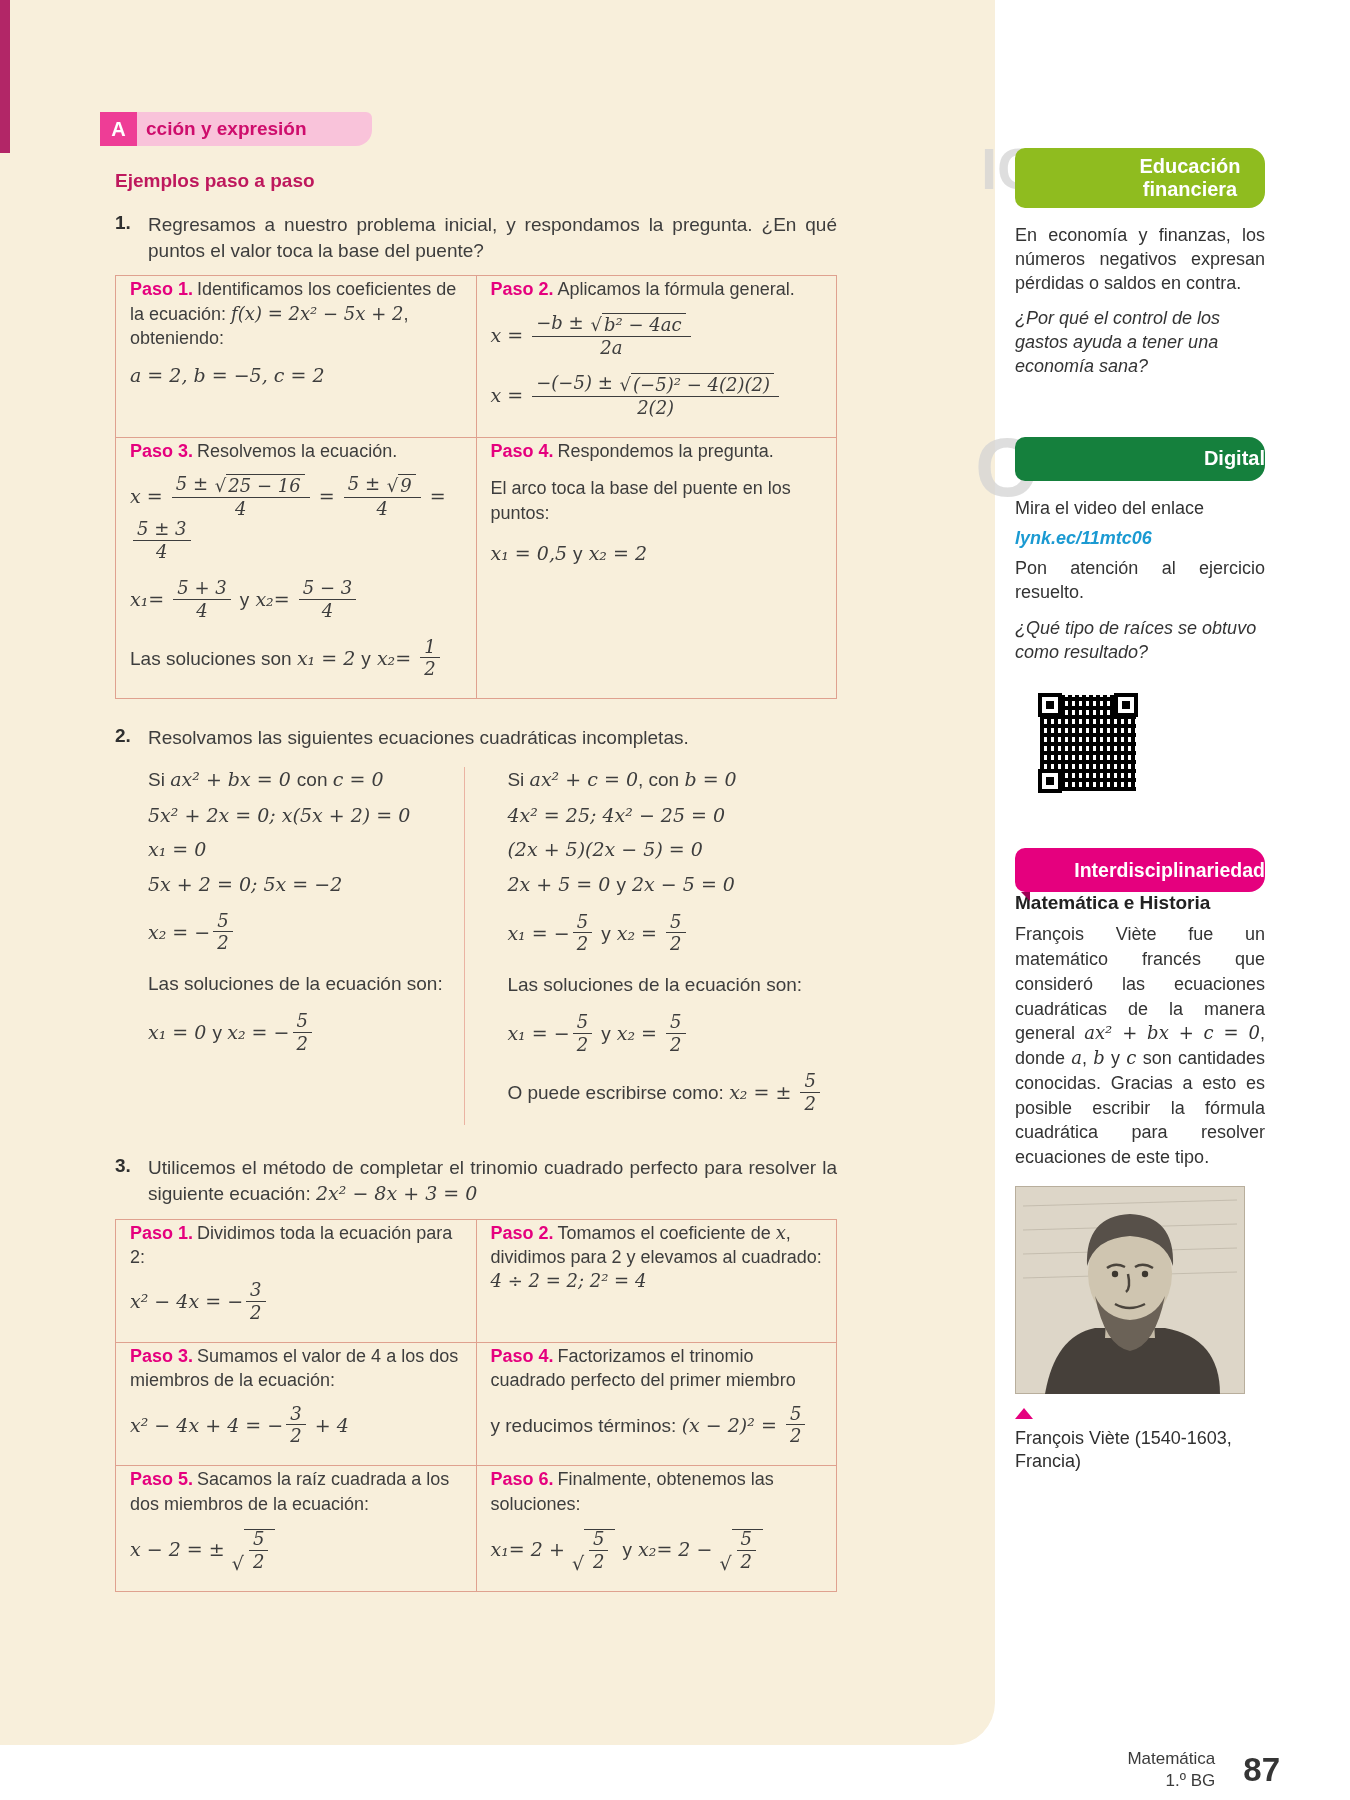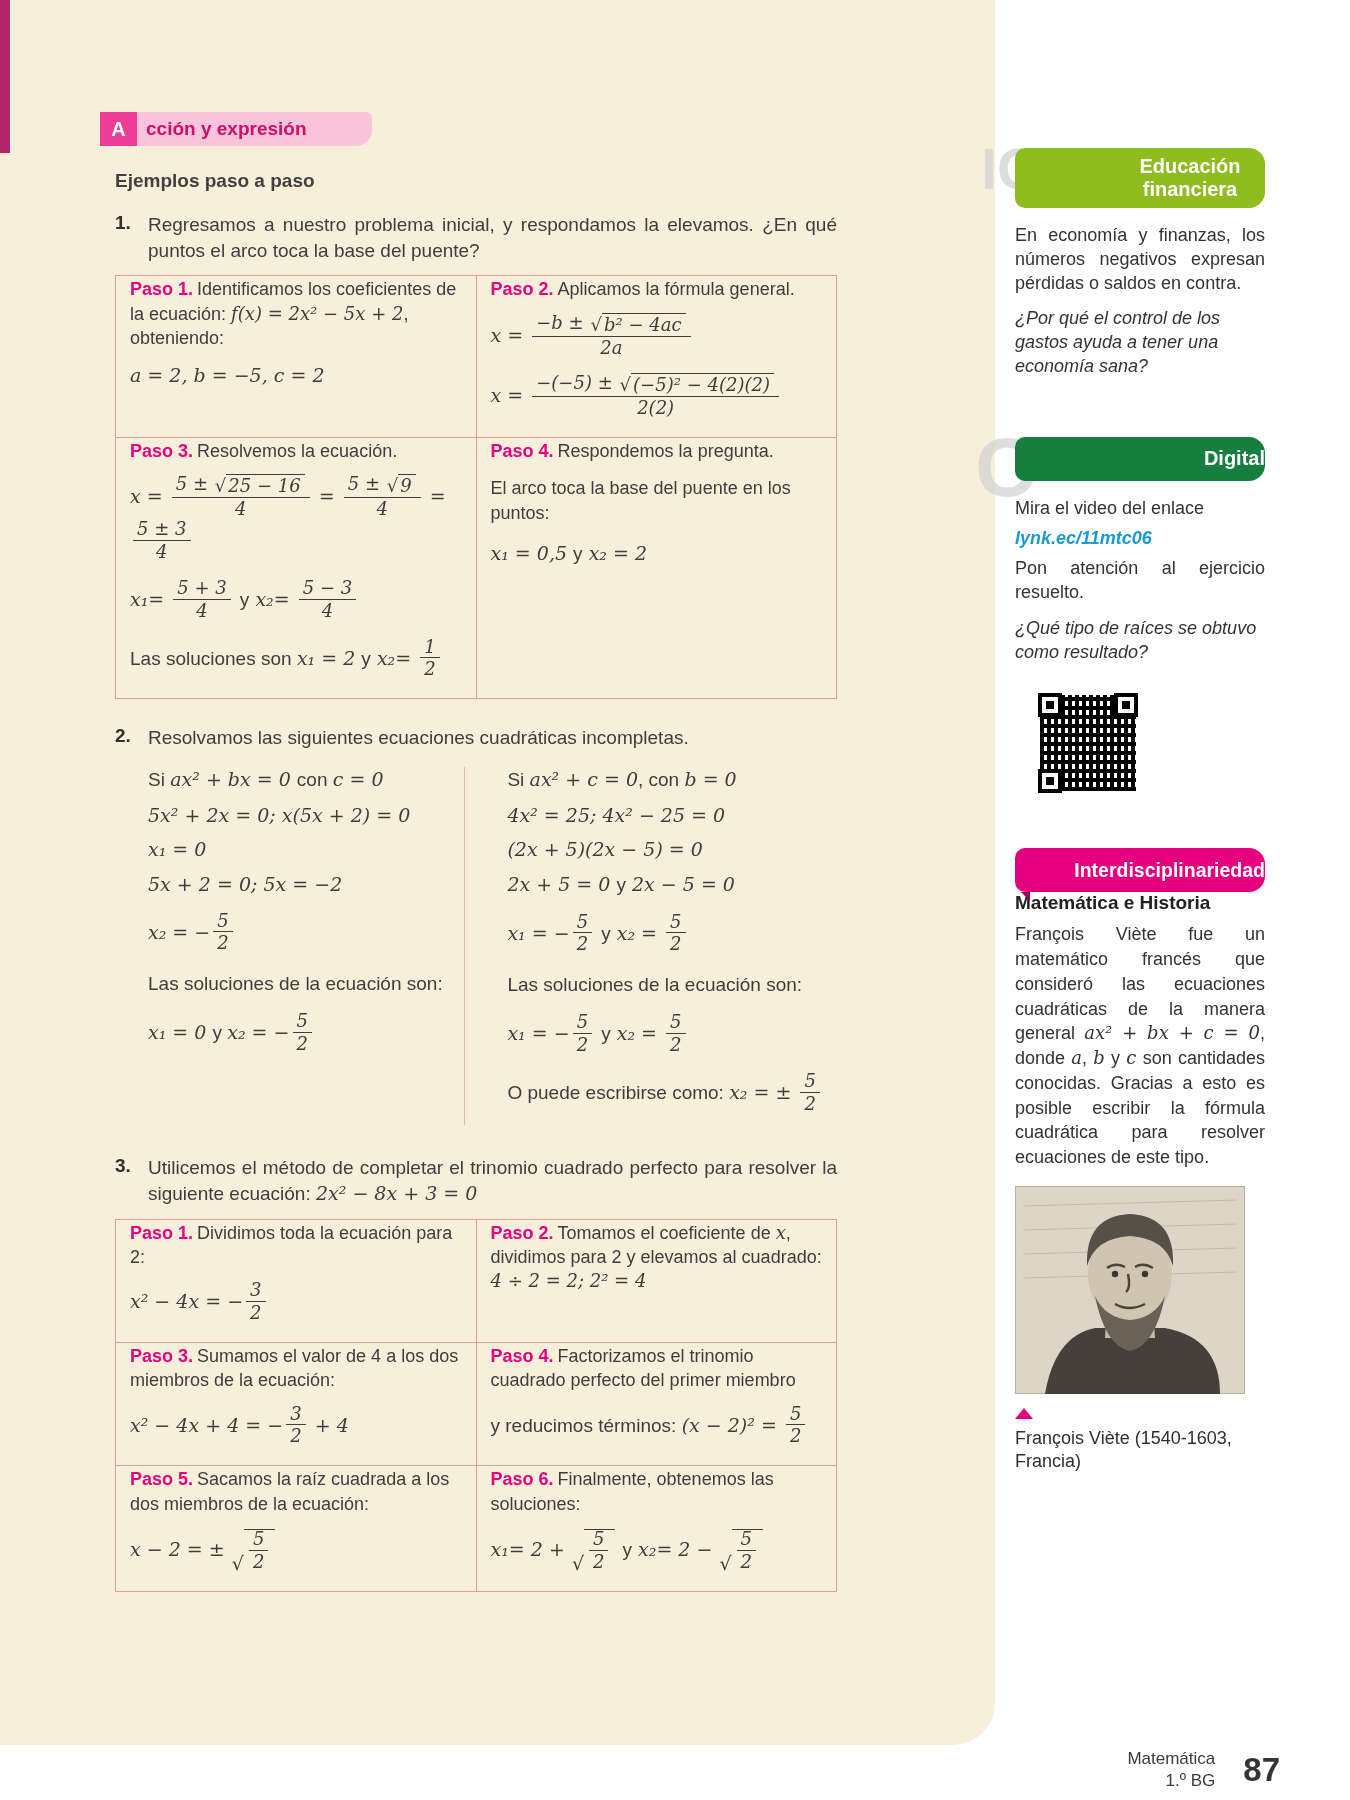--- a/index.html
+++ b/index.html
@@ -31,21 +31,21 @@
     width:37px; background:#ee3d96; color:#fff;
     font-weight:bold; font-size:20px;
     display:flex; align-items:center; justify-content:center;
   }
   .band-label {
     flex:1; background:#f9c3da; color:#ce0d6c;
     font-weight:bold; font-size:19px;
     display:flex; align-items:center; padding-left:9px;
     border-radius:0 6px 16px 0;
   }
-  .heading { font-size:19px; font-weight:bold; color:#404040; margin-bottom:20px; }
+  .heading { font-size:19px; font-weight:bold; color:#be185d; margin-bottom:20px; }
 
   .item { position:relative; padding-left:33px; margin-bottom:12px; }
   .item-num { position:absolute; left:0; top:0; font-weight:bold; font-size:19px; color:#2f2f2f; }
   .ptxt { font-size:19px; line-height:1.35; text-align:justify; margin-bottom:12px; }
 
   
   .math { font-family:"DejaVu Serif", serif; font-style:italic; }
   .math .up { font-family:"Liberation Sans", sans-serif; font-style:normal; }
   .frac {
     display:inline-flex; flex-direction:column; text-align:center;
@@ -143,21 +143,21 @@
 
   <div class="band">
     <div class="band-letter">A</div>
     <div class="band-label">cción y expresión</div>
   </div>
 
   <div class="heading">Ejemplos paso a paso</div>
 
   <div class="item">
     <span class="item-num">1.</span>
-    <div class="ptxt math"><span class="up">Regresamos a nuestro problema inicial, y respondamos la elevamos. ¿En qué puntos el arco toca la base del puente?</span></div>
+    <div class="ptxt math"><span class="up">Regresamos a nuestro problema inicial, y respondamos la pregunta. ¿En qué puntos el valor toca la base del puente?</span></div>
   </div>
 
   <table class="ptable">
     <tbody>
         <tr>
       <td>
         <span class="paso">Paso 1.</span><span class="math"><span class="up">Identificamos los coeficientes de la ecuación: </span>f(x) = 2x² − 5x + 2<span class="up">, obteniendo:</span></span>
         <div class="fline math">a = 2, b = −5, c = 2</div>
       </td>
       <td>

